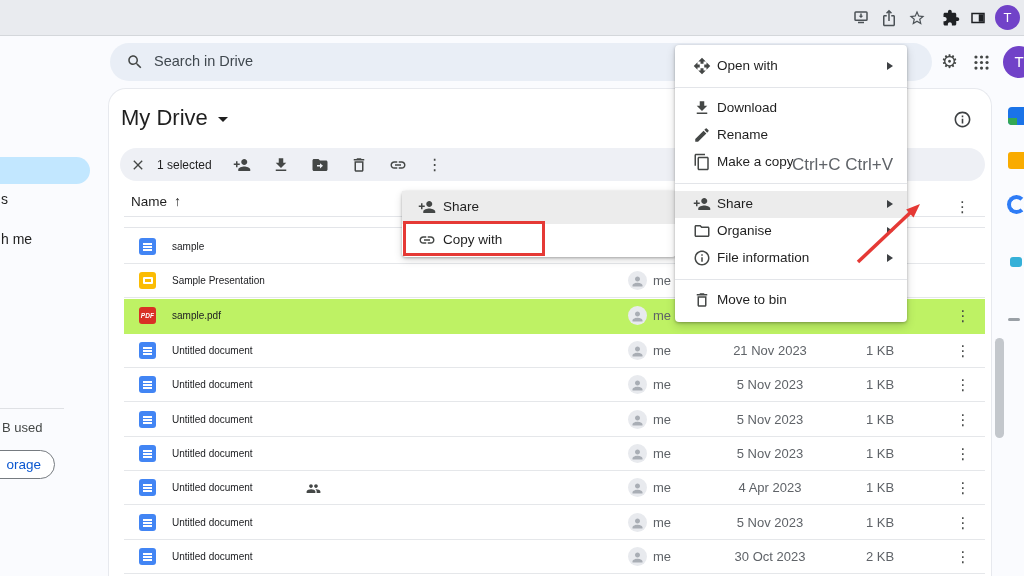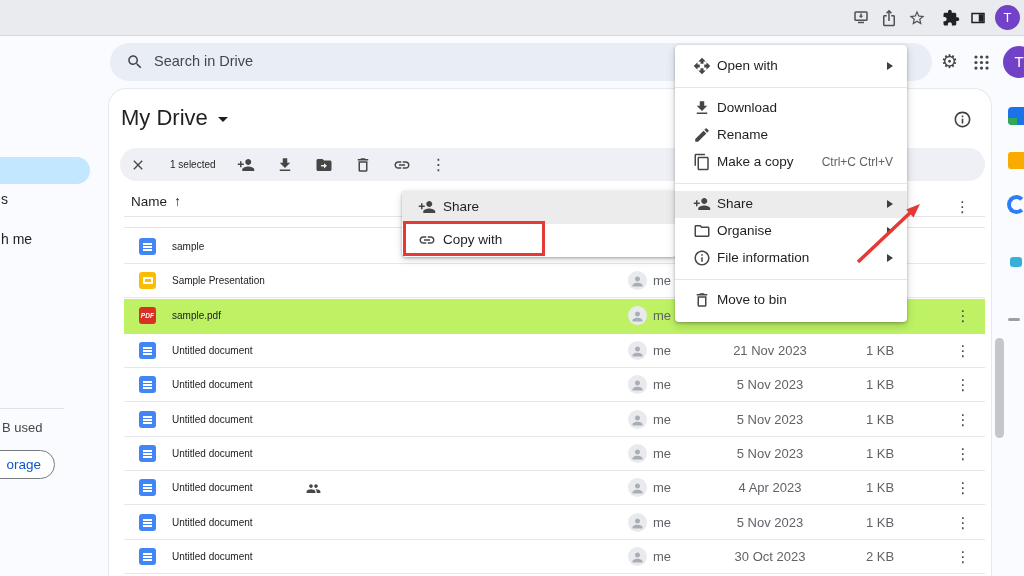--- a/index.html
+++ b/index.html
@@ -41,21 +41,21 @@
      border:1px solid #e7e9ee; border-bottom:none; border-radius:18px 18px 0 0; }
   .page-title { position:absolute; left:121px; top:105px; font-size:22px; color:#1f1f1f; }
   .title-caret { display:inline-block; width:0; height:0; border-left:5px solid transparent;
      border-right:5px solid transparent; border-top:5px solid #1f1f1f; margin-left:10px; vertical-align:middle; }
   .info-ic { position:absolute; left:953px; top:110px; width:19px; height:19px; color:#3d4043; }
 
   
   .sel-bar { position:absolute; left:120px; top:148px; width:865px; height:33px; border-radius:17px;
      background:#eef0f5; display:flex; align-items:center; }
   .sel-bar .close { margin-left:10px; width:16px; height:16px; color:#444746; }
-  .sel-count { margin-left:24px; font-size:10px; color:#1f1f1f; }
+  .sel-count { margin-left:11px; font-size:12px; color:#1f1f1f; }
   .tb-ic { margin-left:21px; width:18px; height:18px; color:#444746; }
   .tb-more { margin-left:20px; font-size:16px; color:#444746; line-height:16px; }
 
   
   .t-header { position:absolute; left:124px; top:192px; width:861px; height:25px; border-bottom:1px solid #e3e5e9; }
   .t-header .hname { position:absolute; left:7px; top:2px; font-size:13.5px; color:#1f1f1f; }
   .t-header .hsort { position:absolute; left:50px; top:1px; font-size:14px; color:#1f1f1f; }
   .hmore { position:absolute; left:955px; top:198px; font-size:15px; color:#444746; }
   .sliver-div { position:absolute; left:124px; top:227px; width:861px; height:1px; background:#e3e5e9; }
 
@@ -100,21 +100,21 @@
   .sm-item.hl { background:#ececec; }
   .sm-item svg { position:absolute; left:16px; top:7px; color:#444746; }
   .sm-label { position:absolute; left:41px; top:8px; font-size:13.5px; color:#1f1f1f; }
 
   .ctx-menu { position:absolute; left:675px; top:45px; width:232px; background:#fff; border-radius:4px;
      padding:8px 0; box-shadow:0 1px 3px rgba(0,0,0,.28), 0 4px 10px rgba(0,0,0,.16); z-index:50; }
   .cm-item { position:relative; height:27px; }
   .cm-item.hl { background:#ececec; }
   .cm-item svg { position:absolute; left:18px; top:4px; color:#444746; }
   .cm-label { position:absolute; left:42px; top:5px; font-size:13.5px; color:#1f1f1f; }
-  .cm-short { position:absolute; right:14px; top:6px; font-size:12px; color:#5f6368; }
+  .cm-short { position:absolute; right:14px; top:6px; font-size:17px; color:#5f6368; }
   .cm-div { height:1px; background:#e3e5e9; margin:7px 0; }
   .tri { position:absolute; right:14px; top:9px; width:0; height:0; border-left:6px solid #3d4043;
      border-top:4.5px solid transparent; border-bottom:4.5px solid transparent; }
 
   
   .anno-rect { position:absolute; left:403px; top:221px; width:142px; height:35px; border:3px solid #e53935; z-index:60; }
   .anno-svg { position:absolute; left:0; top:0; width:1024px; height:576px; z-index:61; pointer-events:none; }
 
   .grid-dot { fill:#444746; }
 </style>

